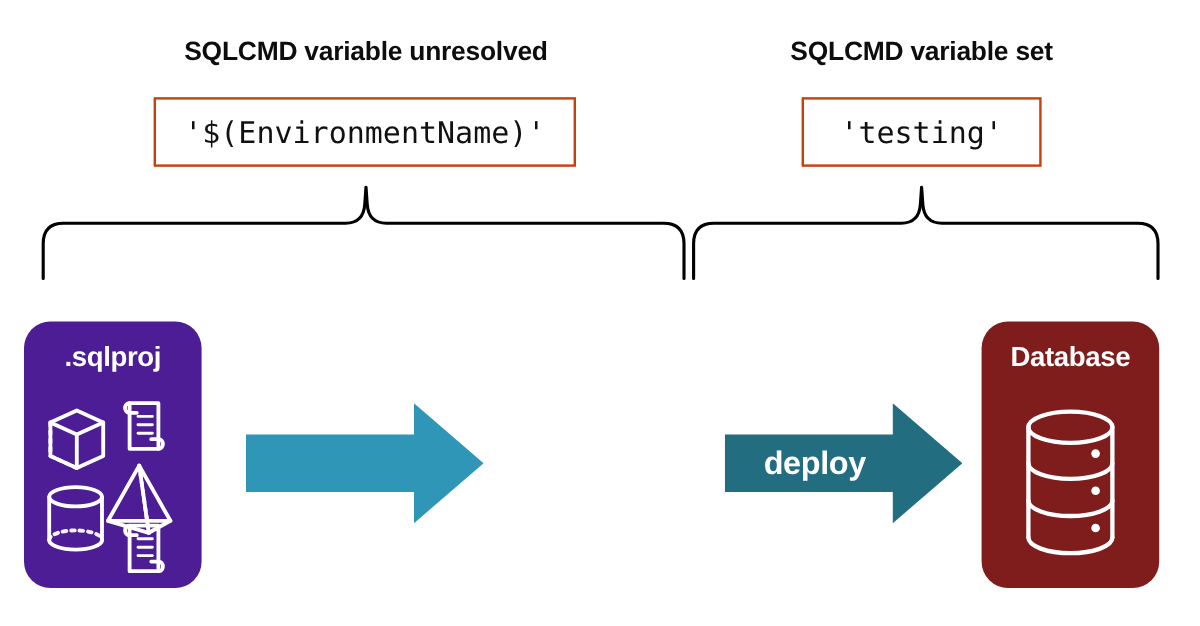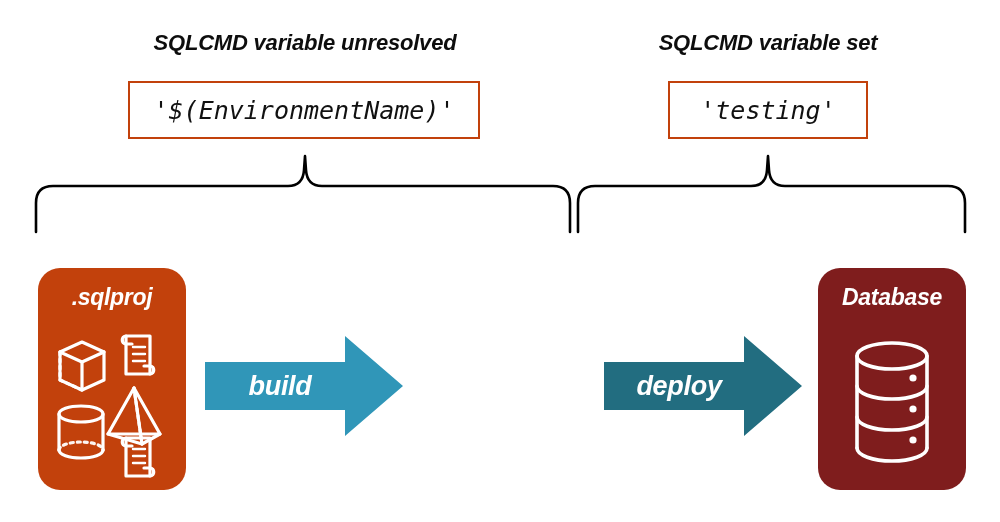--- a/index.html
+++ b/index.html
@@ -13,21 +13,20 @@
     position: relative;
     overflow: hidden;
     font-family: "Liberation Sans", sans-serif;
     -webkit-font-smoothing: antialiased;
   }
   .stage {
     position: absolute;
     left: 0; top: 0;
     width: 1000px;
     height: 522px;
-    font-style: italic;
   }
 
   
   .heading {
     position: absolute;
     font-family: "Liberation Sans", sans-serif;
     font-weight: bold;
     font-size: 22px;
     color: #0d0d0d;
     text-align: center;
@@ -85,21 +84,21 @@
 
   
   .card {
     position: absolute;
     border-radius: 22px;
     top: 268px;
     width: 148px;
     height: 222px;
     overflow: hidden;
   }
-  #card-sqlproj { left: 38px;  background: #c2410c; }
+  #card-sqlproj { left: 20px;  background: #4c1d95; }
   #card-dacpac  { left: 432px; background: #3096B8; }
   #card-database{ left: 818px; background: #7f1d1d; }
 
   .card-label {
     position: absolute;
     top: 16px;
     left: 0;
     width: 100%;
     text-align: center;
     color: #ffffff;
@@ -239,21 +238,20 @@
         <circle cx="95" cy="93" r="3.6"></circle>
         <circle cx="95" cy="124" r="3.6"></circle>
       </g>
     </svg>
   </div>
 
   <div class="arrow" id="arrow-build">
     <svg viewBox="0 0 198 100" width="198" height="100">
       <path d="M 0,26 L 140,26 L 140,0 L 198,50 L 140,100 L 140,74 L 0,74 Z" fill="#3096B8"></path>
     </svg>
-    <div class="arrow-label">build</div>
   </div>
 
   <div class="arrow" id="arrow-deploy">
     <svg viewBox="0 0 198 100" width="198" height="100">
       <path d="M 0,26 L 140,26 L 140,0 L 198,50 L 140,100 L 140,74 L 0,74 Z" fill="#226D80"></path>
     </svg>
     <div class="arrow-label">deploy</div>
   </div>
 
 </div>

